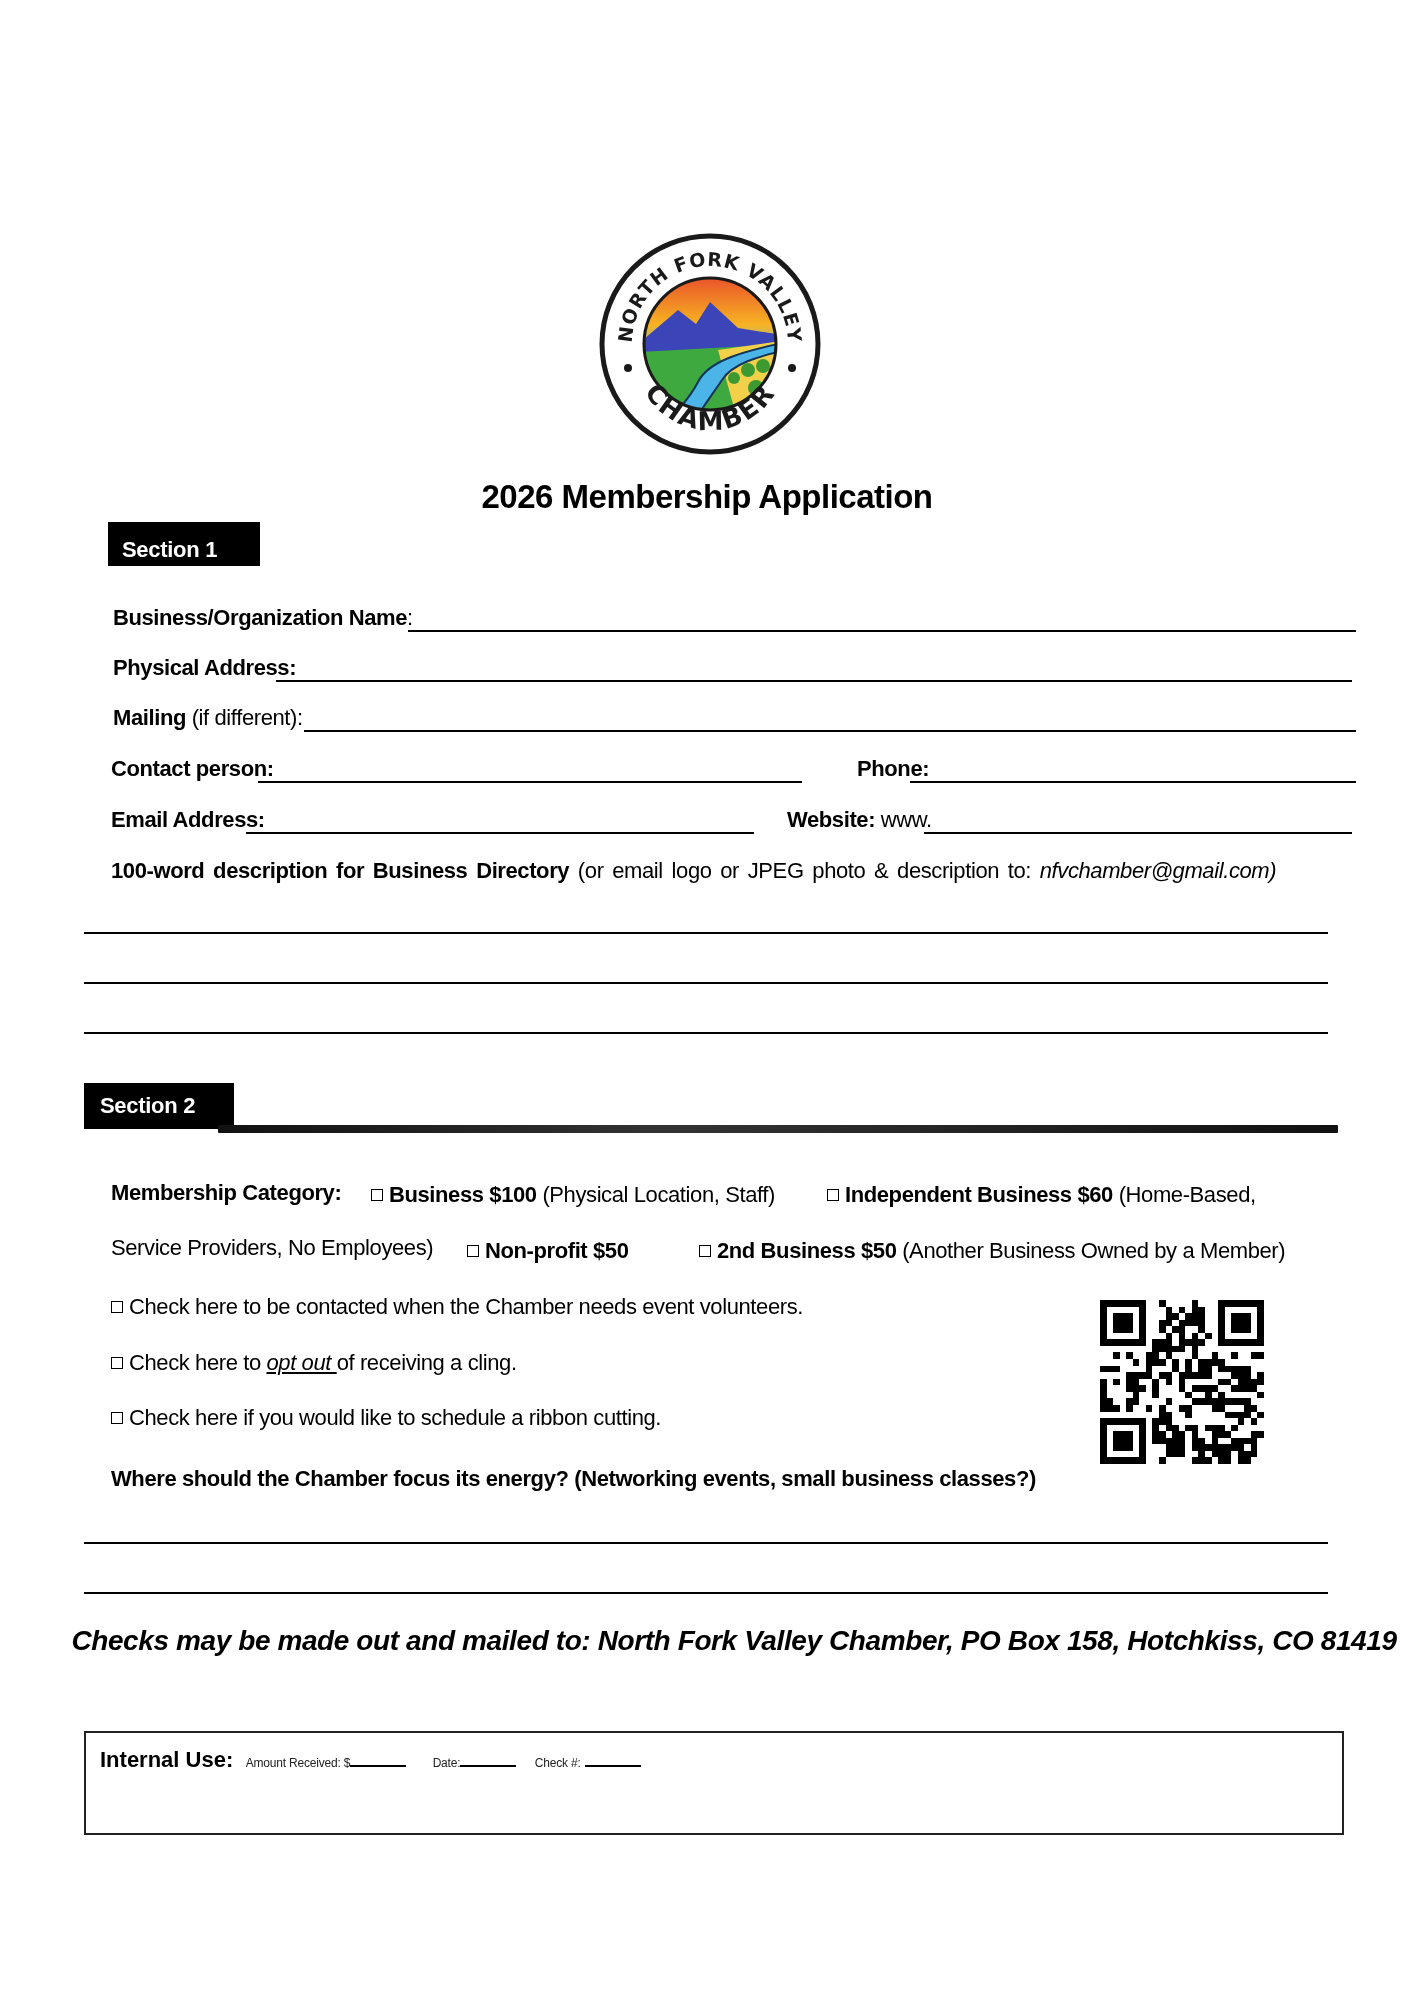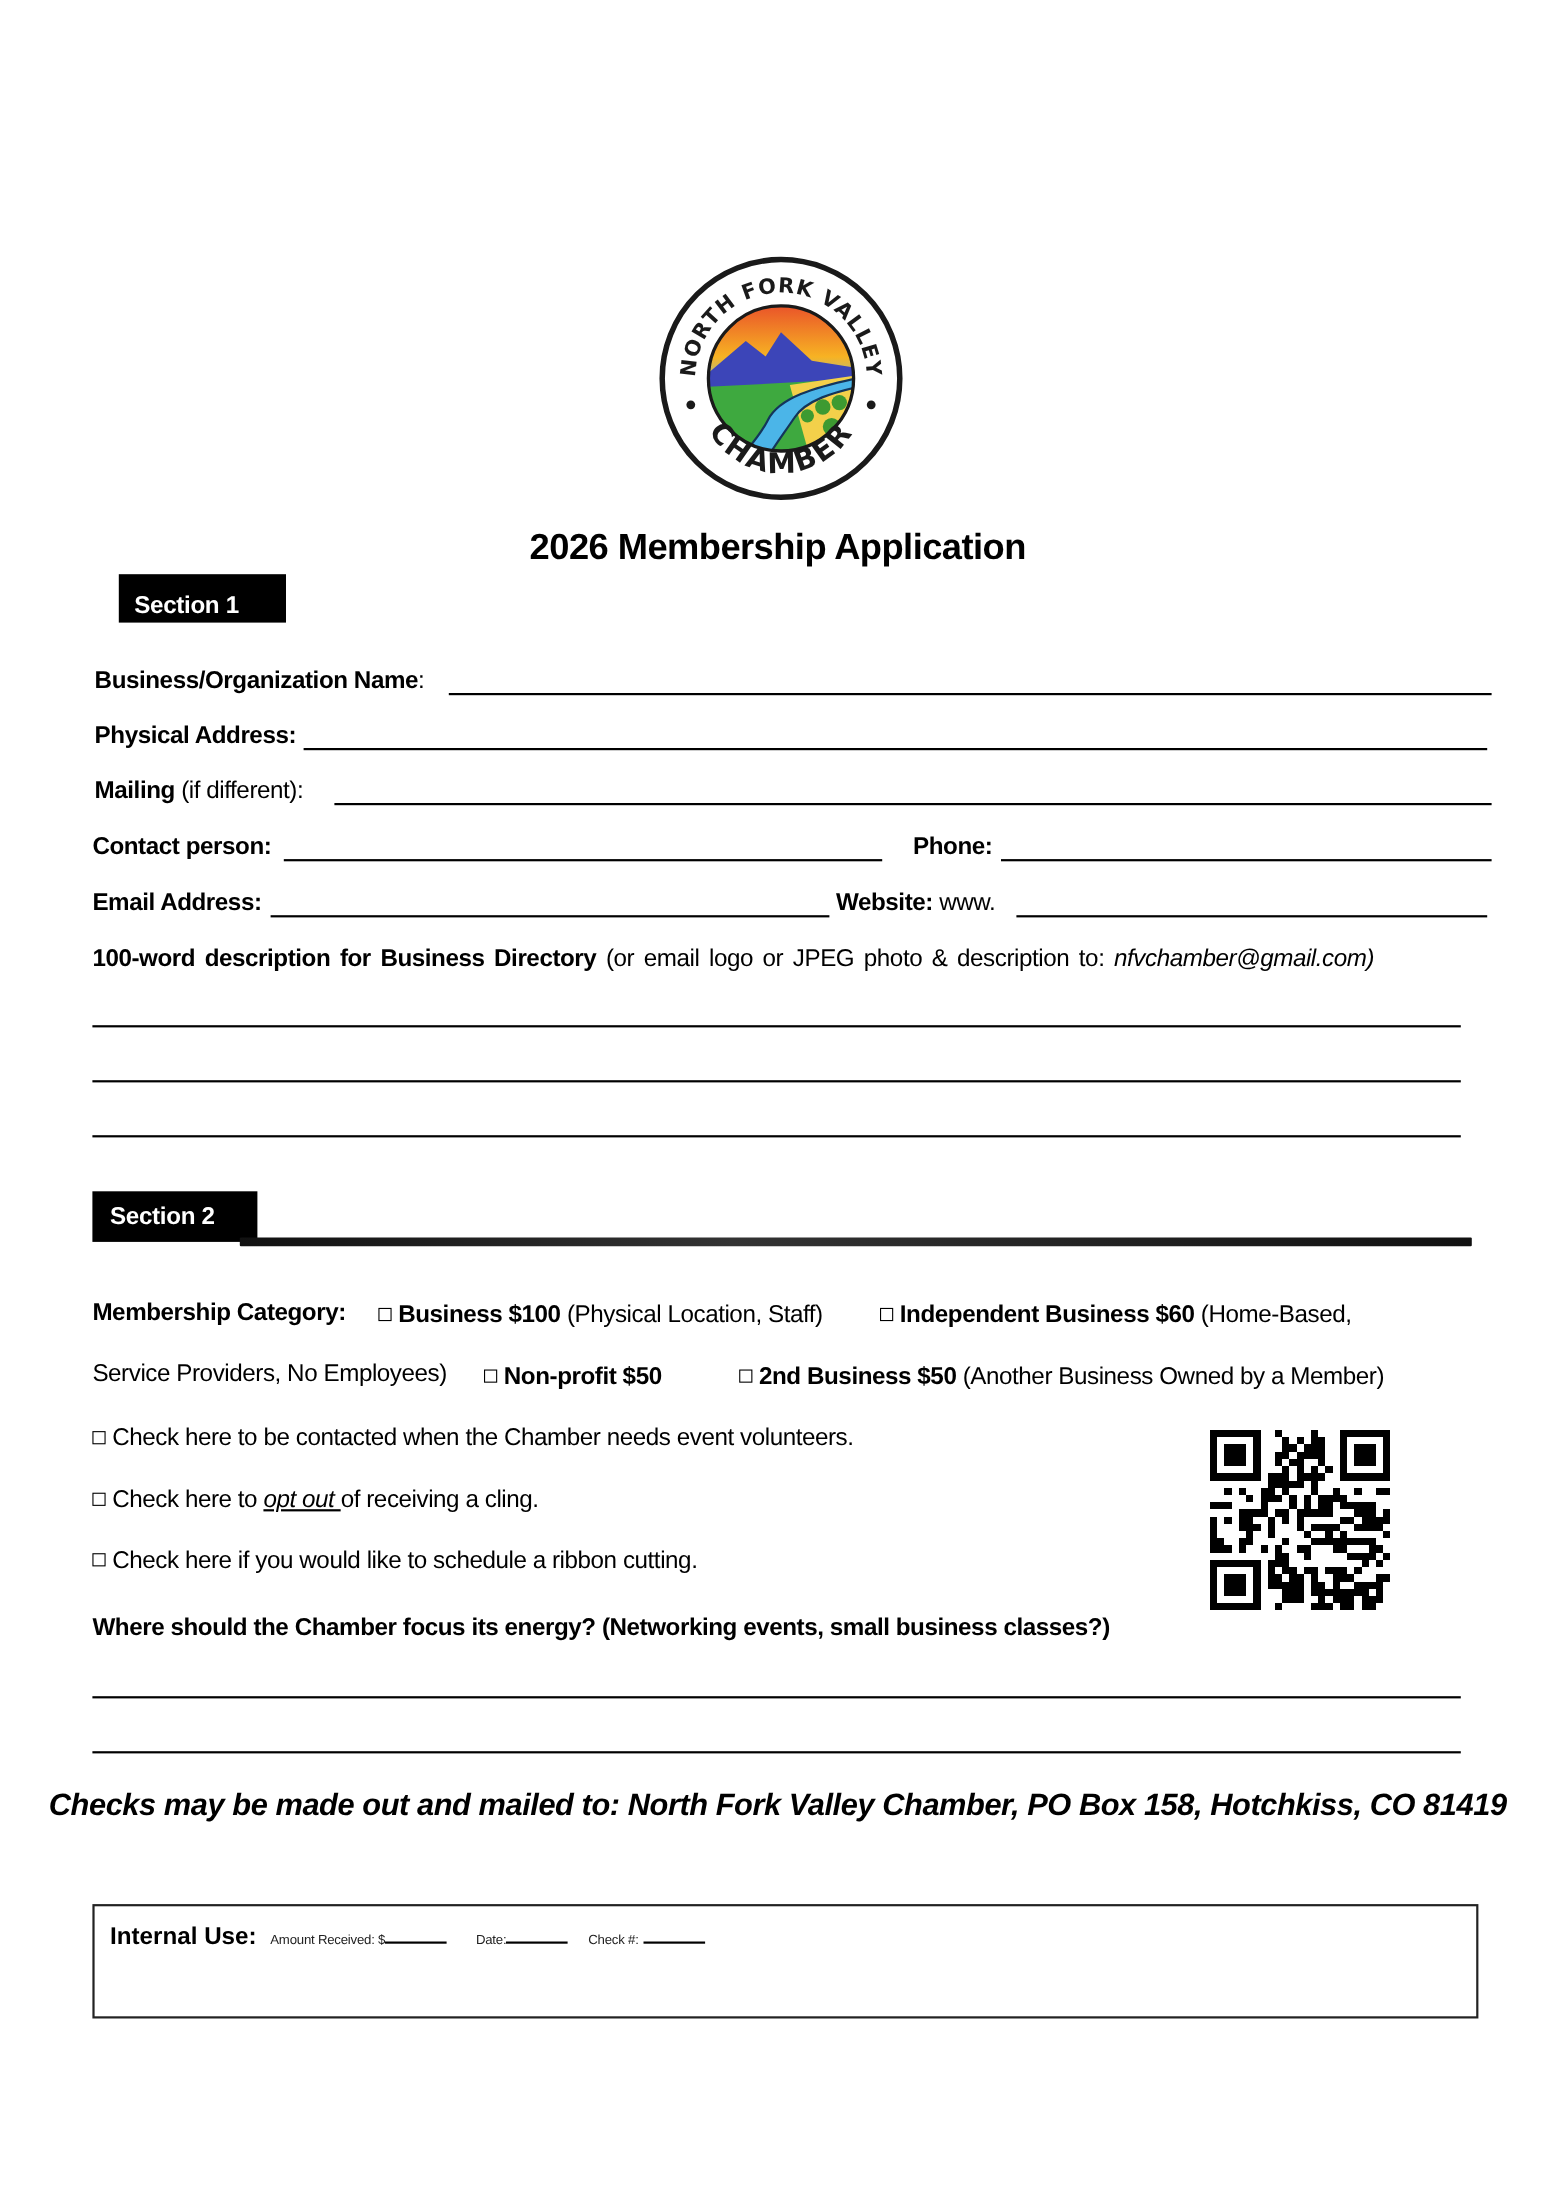--- a/index.html
+++ b/index.html
@@ -1,19 +1,19 @@
 <!DOCTYPE html>
 <html><head>
 <meta charset="utf-8">
 <style>
   html, body { margin: 0; padding: 0; background: #ffffff; }
   body { width: 1414px; height: 2000px; position: relative; overflow: hidden;
          font-family: "Liberation Sans", "DejaVu Sans", sans-serif; color: #000; }
   .abs { position: absolute; white-space: nowrap; }
-  .t { font-size: 22px; line-height: 26px; letter-spacing: -0.4px; }
+  .t { font-size: 22px; line-height: 26px; letter-spacing: -0.4px; margin-left: 27px; }
   .b { font-weight: bold; }
   .i { font-style: italic; }
   .u { text-decoration: underline; text-align: center; }
   .fill-line { display: inline-block; border-bottom: 2px solid #000; height: 18px; vertical-align: baseline; }
   .box { display: inline-block; width: 10px; height: 10px; border: 1px solid #000; margin-right: 6px; vertical-align: 1px; }
   .rule { position: absolute; height: 0; border-top: 2px solid #000; }
   .section-tag { position: absolute; background: #000; color: #fff; font-weight: bold;
                  font-size: 22px; line-height: 56px; padding-left: 14px; letter-spacing: -0.3px; }
   .title { position: absolute; left: 0; width: 1414px; text-align: center; top: 478px;
            font-size: 33px; font-weight: bold; letter-spacing: -0.5px; }

